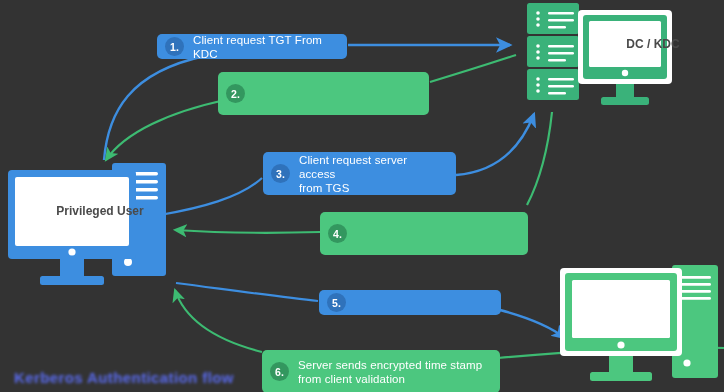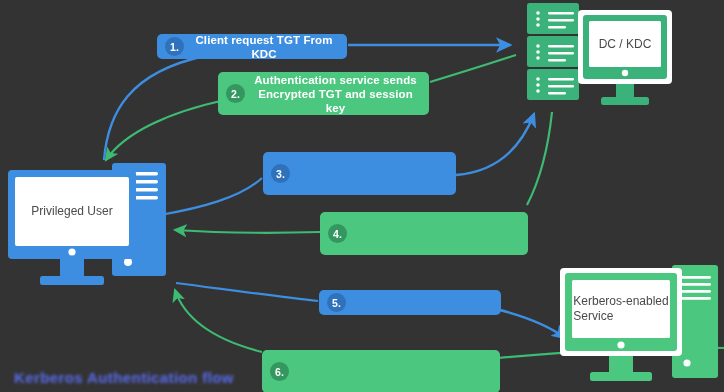--- a/index.html
+++ b/index.html
@@ -8,31 +8,31 @@
   #stage{position:relative;width:724px;height:392px;background:#333333;overflow:hidden;}
 
   svg.layer{position:absolute;left:0;top:0;width:724px;height:392px;pointer-events:none;}
 
   
   .step{position:absolute;display:flex;align-items:center;border-radius:5px;
         padding:6px 12px 6px 8px;box-sizing:border-box;}
   .step .badge{flex:0 0 auto;width:19px;height:19px;border-radius:50%;
         display:flex;align-items:center;justify-content:center;
         font-size:10.5px;font-weight:bold;color:#ffffff;margin-right:9px;}
-  .step .txt{font-size:11.5px;line-height:14px;color:#ffffff;font-weight:bold;
-        letter-spacing:.1px;white-space:pre-line;text-align:center;}
+  .step .txt{font-size:11.5px;line-height:14px;color:#ffffff;font-weight:normal;
+        letter-spacing:.1px;white-space:pre-line;}
   .step.blue{background:#3d8ee0;}
   .step.blue .badge{background:#2f72bb;}
   .step.green{background:#4cc77f;}
   .step.green .badge{background:#33975f;}
 
   
   .devlabel{position:absolute;display:flex;align-items:center;justify-content:center;
-        font-size:12px;font-weight:normal;color:#4a4a4a;
-        line-height:15px;}
+        text-align:center;font-size:12px;font-weight:bold;color:#4a4a4a;
+        line-height:15px;padding-left:28px;}
 
   .wm{position:absolute;left:14px;top:369px;font-size:15px;font-weight:bold;
       color:#5c6ef8;letter-spacing:.4px;filter:blur(1.6px);opacity:.95;
       white-space:nowrap;}
 </style>
 </head>
 <body>
 
 <div id="stage">
 
@@ -138,45 +138,45 @@
     <rect x="680" y="297" width="31" height="2.8" rx="1.4" fill="#ffffff"></rect>
     <circle cx="687" cy="363" r="3.6" fill="#ffffff"></circle>
 
     <rect x="560" y="268" width="122" height="88" rx="4" fill="#ffffff"></rect>
     <rect x="565" y="273" width="112" height="78" rx="3" fill="#4cc77f"></rect>
     <rect x="572" y="280" width="98" height="58" rx="1.5" fill="#ffffff"></rect>
     <circle cx="621" cy="345" r="3.6" fill="#ffffff"></circle>
     <rect x="609" y="356" width="24" height="16" fill="#4cc77f"></rect>
     <rect x="590" y="372" width="62" height="9" rx="2.5" fill="#4cc77f"></rect>
   </svg>
-  <div class="devlabel" style="left:572px;top:280px;width:98px;height:58px;white-space:pre-line;">Kerberos-enabled
-Service</div>
 
   <div class="step blue" style="left:157px;top:34px;width:190px;height:25px;">
     <span class="badge">1.</span>
     <span class="txt">Client request TGT From KDC</span>
   </div>
 
   <div class="step green" style="left:218px;top:72px;width:211px;height:43px;">
     <span class="badge">2.</span>
-    <span class="txt">Authentication service sends
-Encrypted TGT and session key</span>
   </div>
 
   <div class="step blue" style="left:263px;top:152px;width:193px;height:43px;">
     <span class="badge">3.</span>
+    <span class="txt">Client request server access
+from TGS</span>
   </div>
 
   <div class="step green" style="left:320px;top:212px;width:208px;height:43px;">
     <span class="badge">4.</span>
   </div>
 
   <div class="step blue" style="left:319px;top:290px;width:182px;height:25px;">
     <span class="badge">5.</span>
   </div>
 
   <div class="step green" style="left:262px;top:350px;width:238px;height:43px;">
     <span class="badge">6.</span>
+    <span class="txt">Server sends encrypted time stamp
+from client validation</span>
   </div>
 
   <div class="wm">Kerberos Authentication flow</div>
 
 </div>
 
 </body></html>

